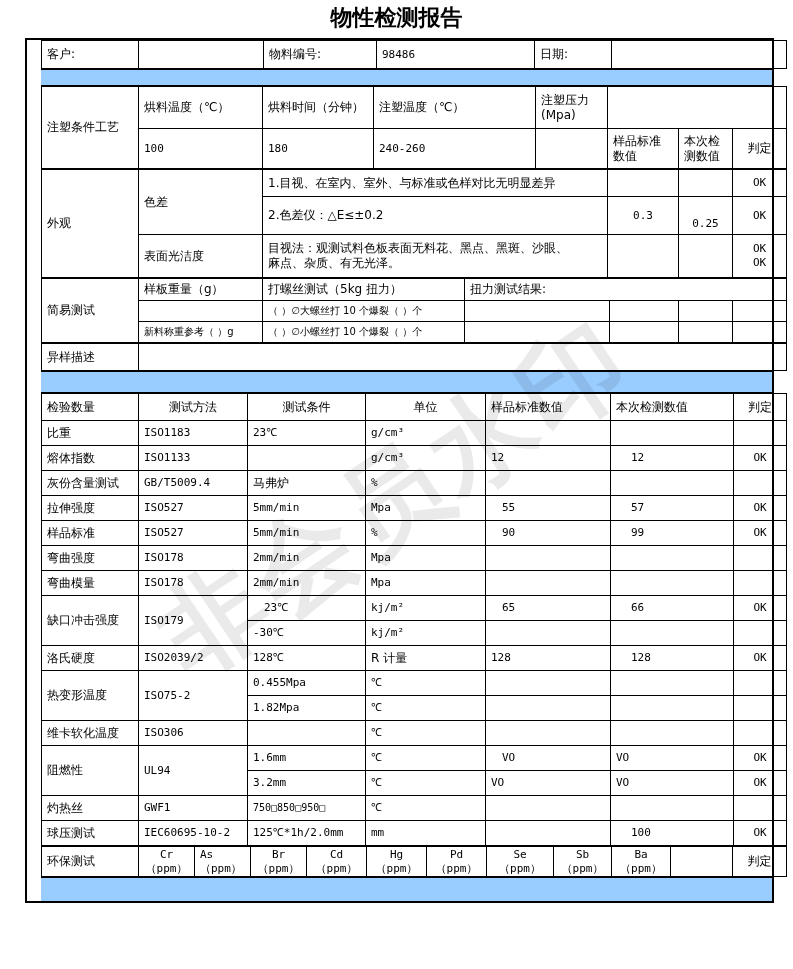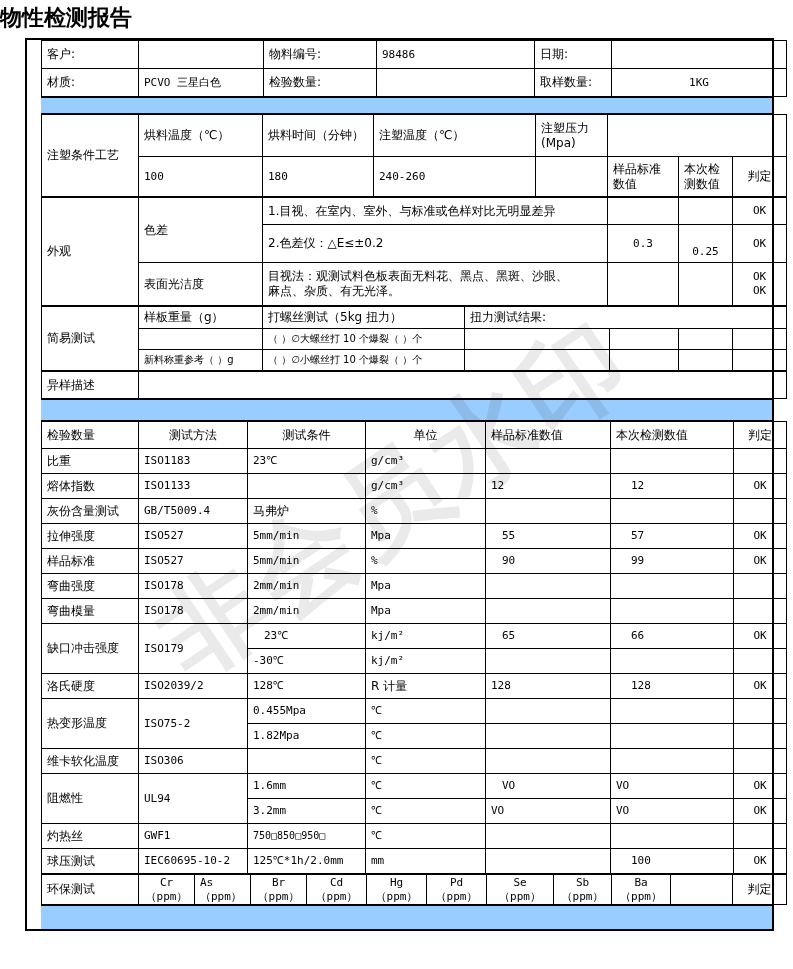--- a/index.html
+++ b/index.html
@@ -1,18 +1,18 @@
 <!DOCTYPE html>
 <html><head>
 <meta charset="utf-8">
 <style>
   html,body{margin:0;padding:0;background:#fff;}
   .page{position:relative;width:793px;height:969px;background:#fff;overflow:hidden;
         font-family:"DejaVu Sans","Liberation Sans",sans-serif;font-size:12px;color:#000;}
-  .title{position:absolute;top:3px;left:0;width:793px;
+  .title{position:absolute;top:3px;left:0;width:793px;text-align:center;
          font-size:22px;font-weight:bold;}
   .report{position:absolute;left:25px;top:38px;width:749px;border:2px solid #000;
           box-sizing:border-box;background:#fff;padding-left:14px;}
   table{border-collapse:collapse;table-layout:fixed;width:745px;}
   td{border:1px solid #000;padding:0 5px;overflow:hidden;vertical-align:middle;
      font-size:12px;line-height:1.25;}
   .bar{height:15px;background:#99CCFF;border-top:1px solid #000;border-bottom:1px solid #000;}
   .bar2{height:20px;background:#99CCFF;border-top:1px solid #000;border-bottom:1px solid #000;}
   .bar3{height:23px;background:#99CCFF;border-top:1px solid #000;}
   .mono{font-family:"DejaVu Sans Mono","Liberation Mono",monospace;font-size:11px;}
@@ -46,28 +46,20 @@
         </colgroup>
       <tbody>
           <tr style="height:28px">
         <td>客户:</td>
         <td></td>
         <td>物料编号:</td>
         <td class="mono">98486</td>
         <td>日期:</td>
         <td></td>
       </tr>
-      <tr style="height:28px">
-        <td>材质:</td>
-        <td class="mono">PCVO 三星白色</td>
-        <td>检验数量:</td>
-        <td></td>
-        <td>取样数量:</td>
-        <td class="mono ctr">1KG</td>
-      </tr>
     </tbody>
       </table>
 
     <div class="bar"></div>
 
     <table>
       <colgroup>
           <col style="width:97px">
           <col style="width:124px">
           <col style="width:111px">

